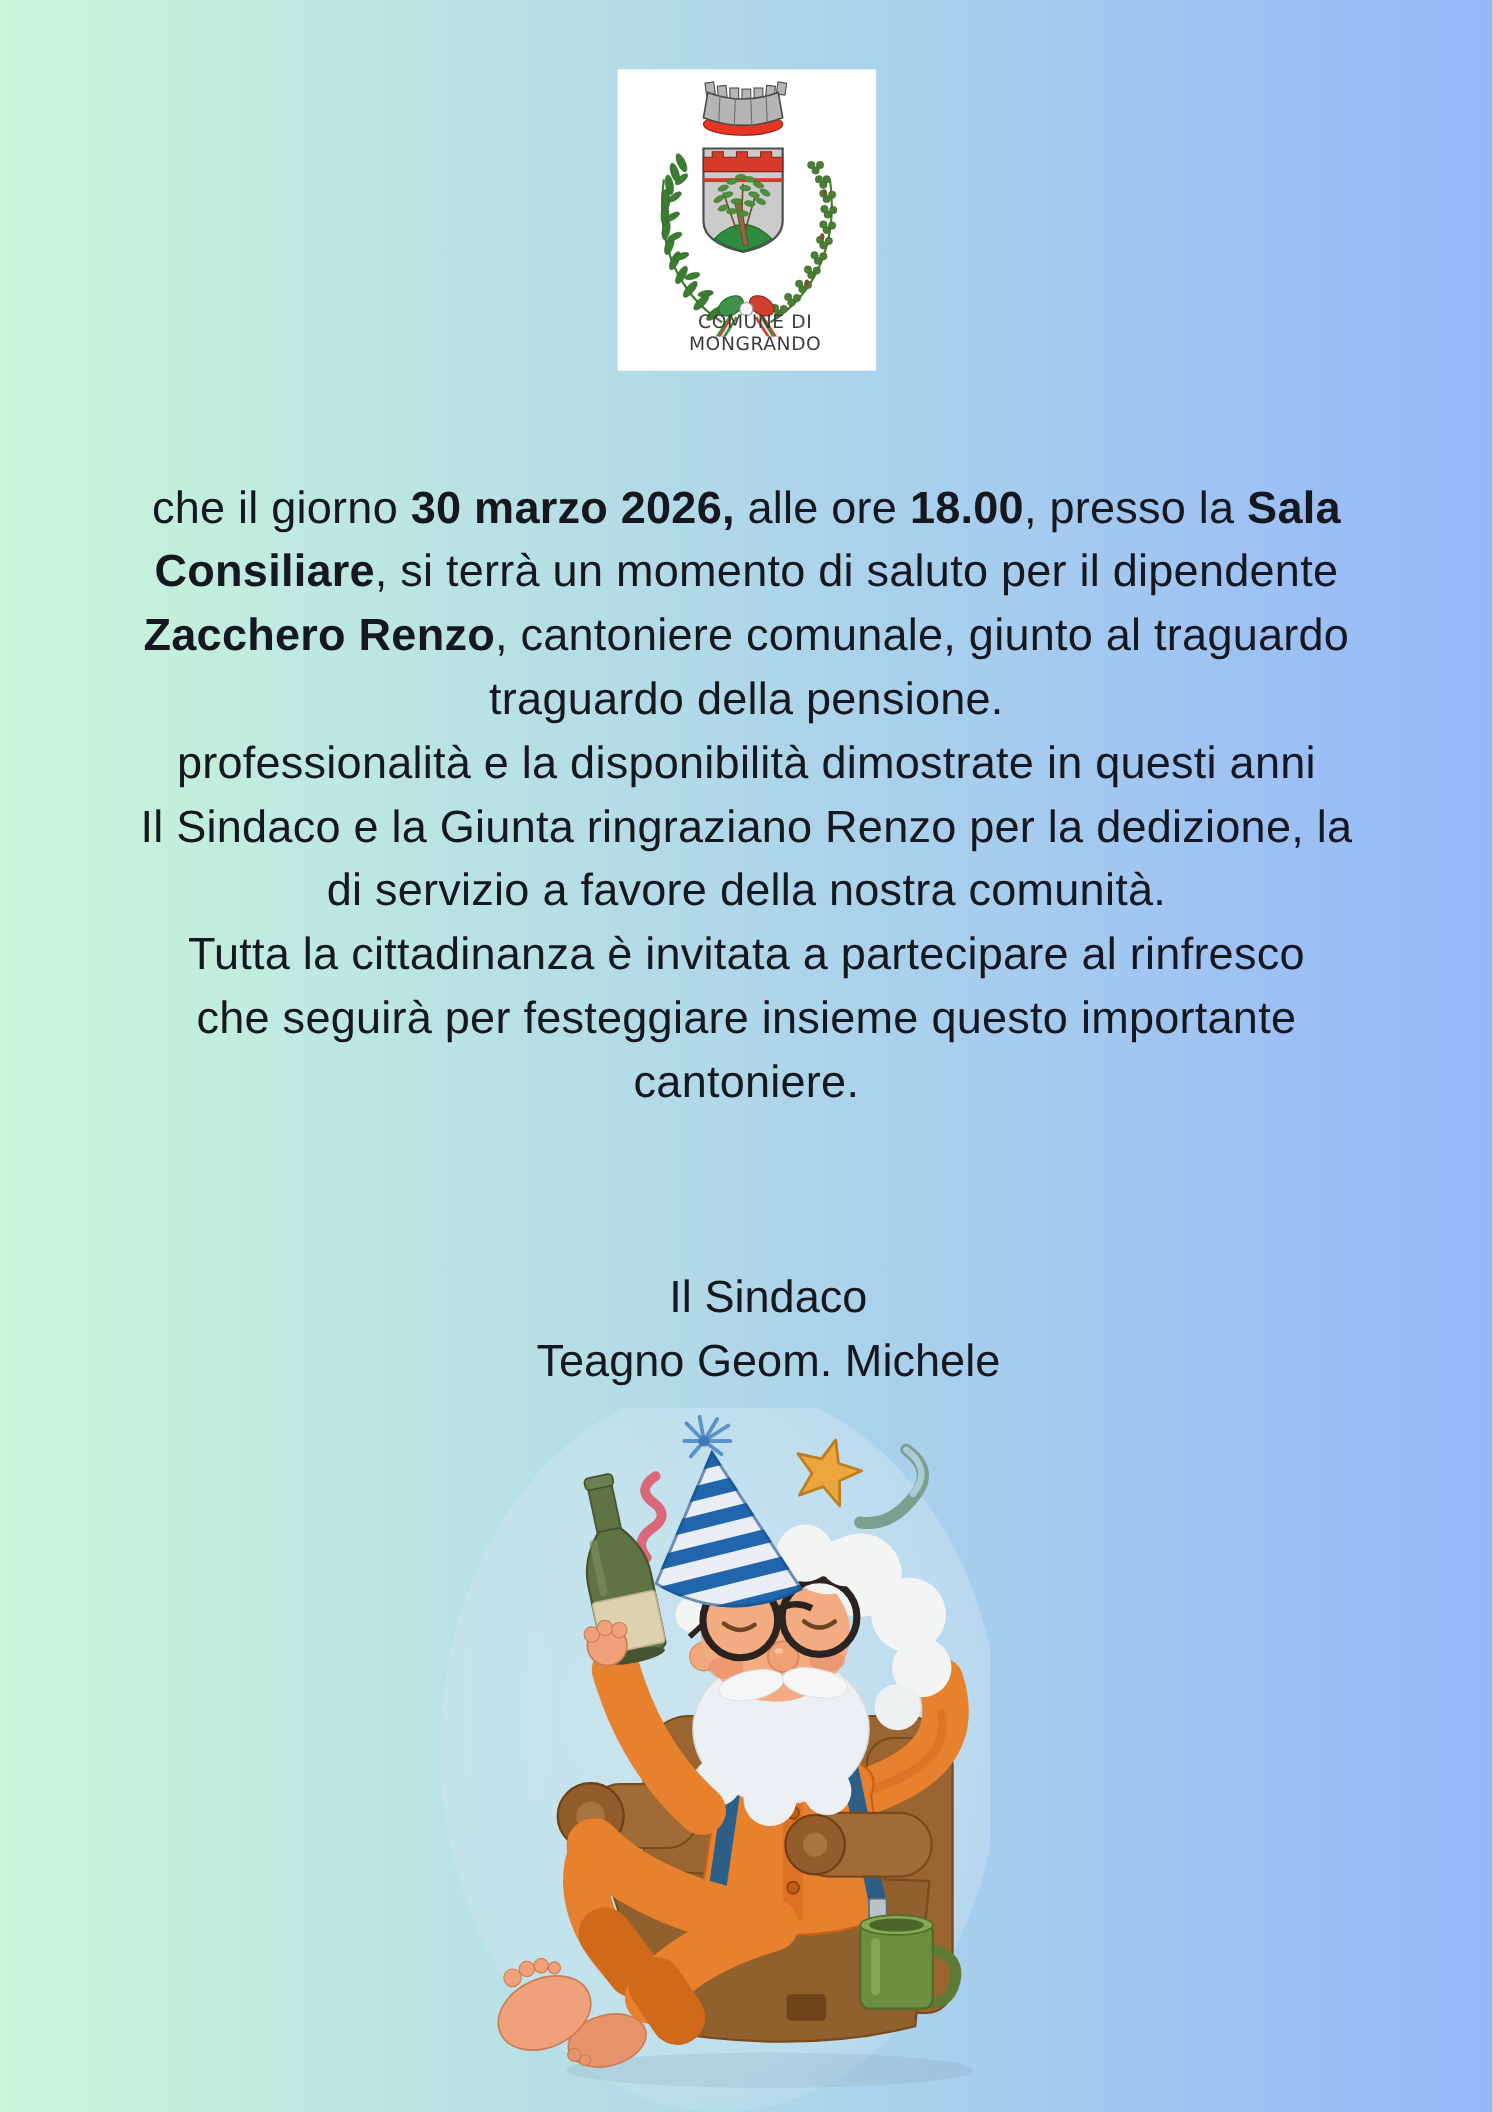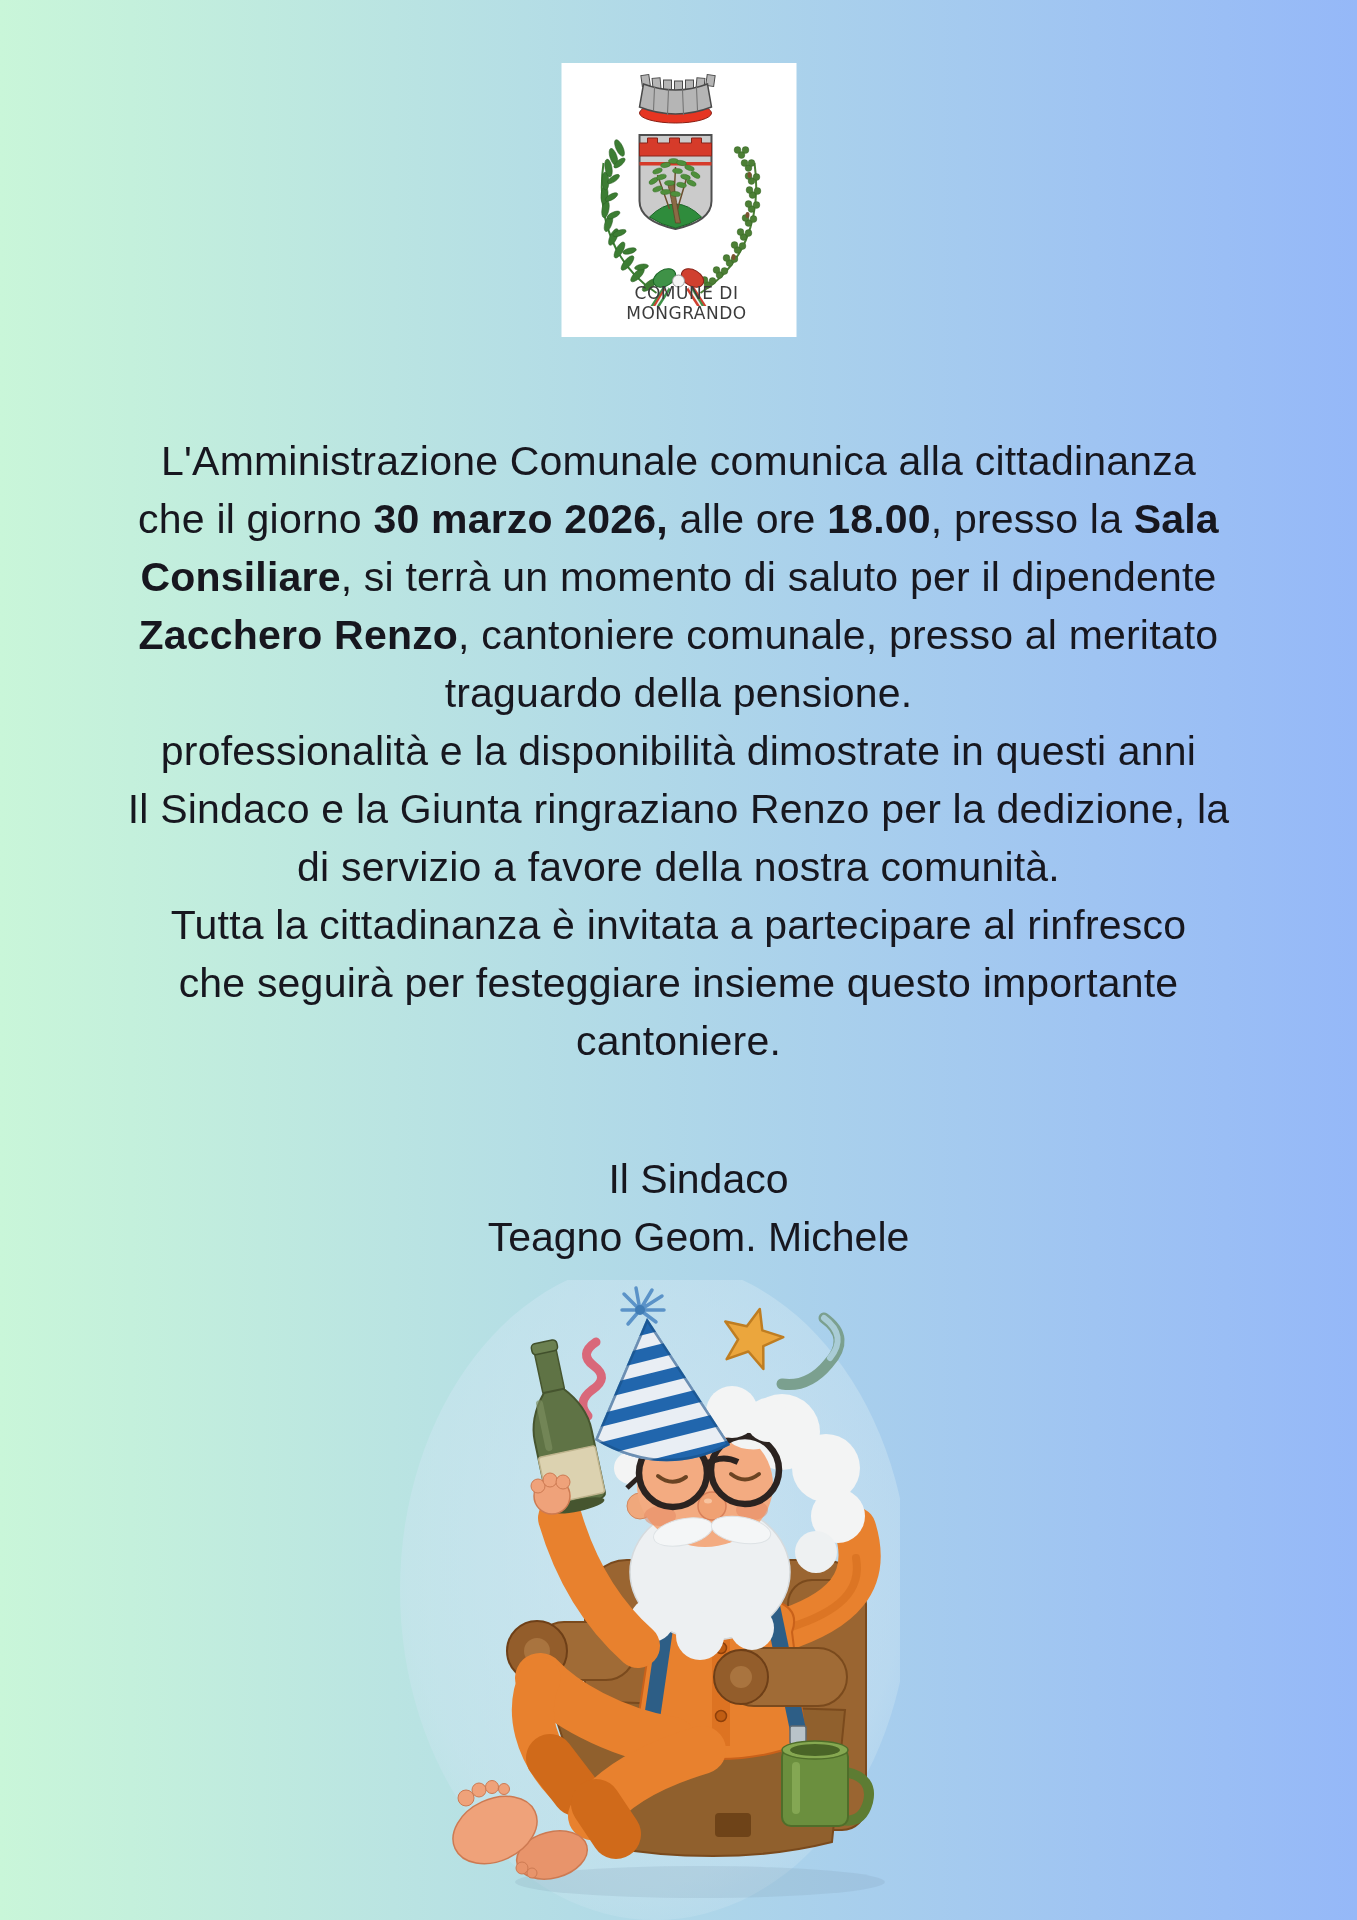--- a/index.html
+++ b/index.html
@@ -210,24 +210,23 @@
         <path d="M131,218 L148,246" stroke="#3f9247" stroke-width="2" fill="none"></path>
         <ellipse cx="103" cy="207" rx="12" ry="8" transform="rotate(-30 103 207)" fill="#3f9247" stroke="#1d6628" stroke-width="1"></ellipse>
         <ellipse cx="131" cy="207" rx="12" ry="8" transform="rotate(30 131 207)" fill="#d0402f" stroke="#8a241a" stroke-width="1"></ellipse>
         <circle cx="117" cy="210" r="6" fill="#f5f5f5" stroke="#9a9a9a" stroke-width="1"></circle>
       </g>
     </svg>
     <div class="logo-caption">COMUNE DI MONGRANDO</div>
   </div>
 
   <div class="announcement">
-      <div class="line"><span>L'Amministrazione Comunale comunica alla cittadinanza</span></div>
       <div class="line"><span>che il giorno </span><span class="b">30 marzo 2026,</span><span> alle ore </span><span class="b">18.00</span><span>, presso la </span><span class="b">Sala</span></div>
       <div class="line"><span class="b">Consiliare</span><span>, si terrà un momento di saluto per il dipendente</span></div>
-      <div class="line"><span class="b">Zacchero Renzo</span><span>, cantoniere comunale, presso al meritato</span></div>
+      <div class="line"><span class="b">Zacchero Renzo</span><span>, cantoniere comunale, giunto al traguardo</span></div>
       <div class="line"><span>traguardo della pensione.</span></div>
       <div class="line"><span>professionalità e la disponibilità dimostrate in questi anni</span></div>
       <div class="line"><span>Il Sindaco e la Giunta ringraziano Renzo per la dedizione, la</span></div>
       <div class="line"><span>di servizio a favore della nostra comunità.</span></div>
       <div class="line"><span>Tutta la cittadinanza è invitata a partecipare al rinfresco</span></div>
       <div class="line"><span>che seguirà per festeggiare insieme questo importante</span></div>
       <div class="line"><span>cantoniere.</span></div>
     </div>
 
   <div class="signature">

